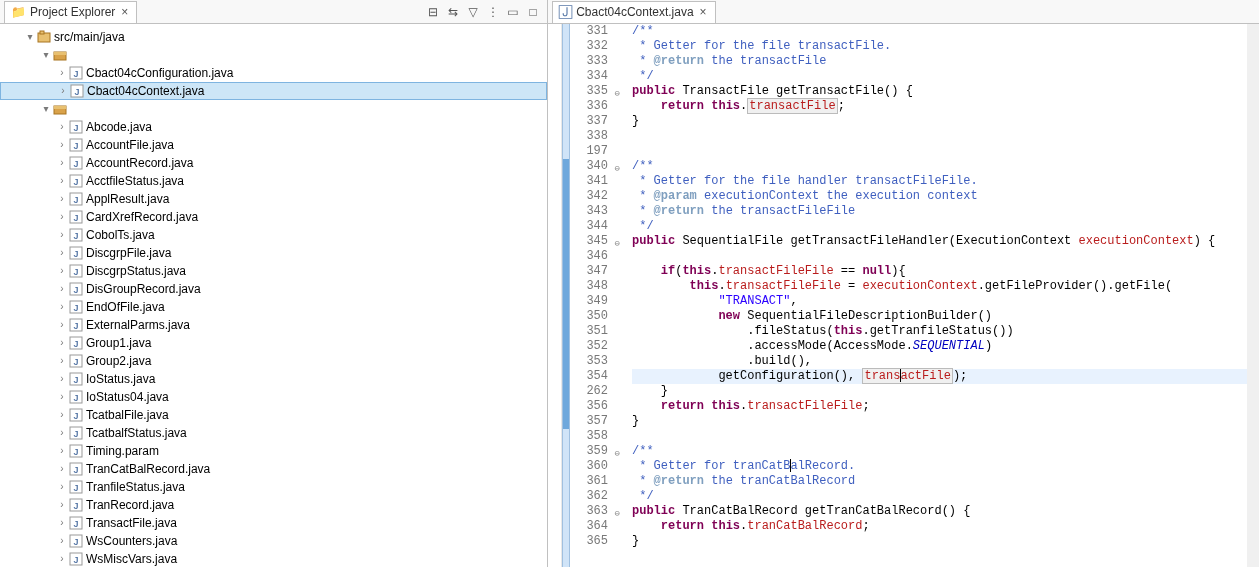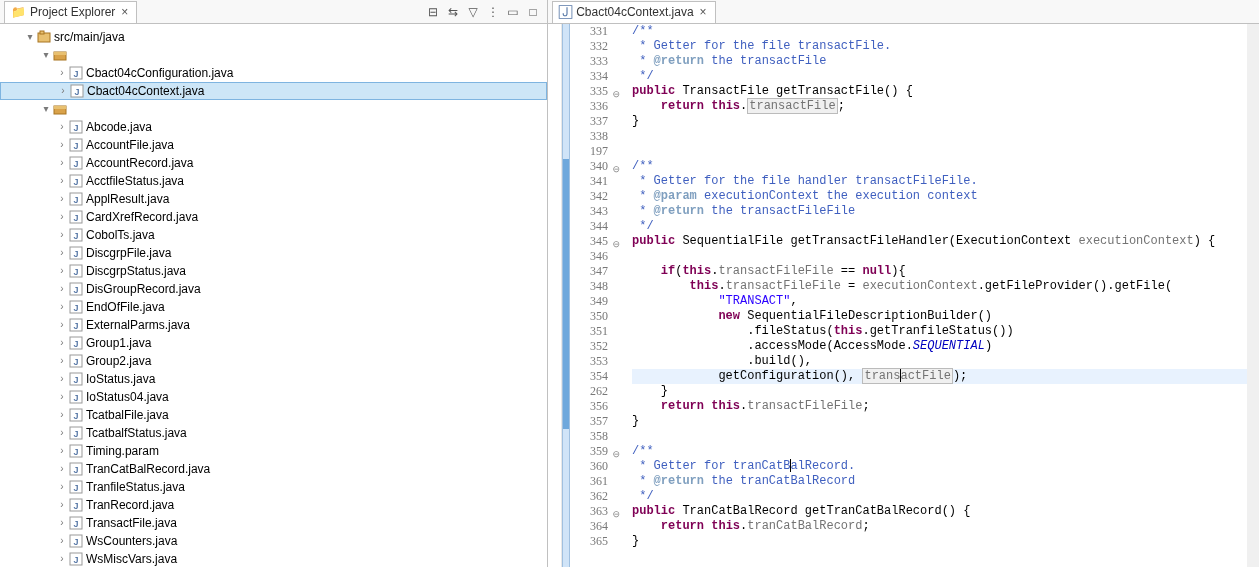--- a/index.html
+++ b/index.html
@@ -28,28 +28,28 @@
 .tree .row { display:flex; align-items:center; white-space:nowrap; height:18px; padding-right:6px;}
 .tree .arrow { width:12px; text-align:center; color:#7a7a7a; cursor:pointer; font-size:10px;}
 .tree .icon { width:16px; height:16px; margin-right:2px; display:inline-flex; align-items:center; justify-content:center;}
 .tree .sel { background:#cde6f7; border:1px solid #7eb4e0; }
 
 
 .editorwrap { flex:1; display:flex; overflow:hidden; }
 .overview { width:12px; background:#f0f0f0; }
 .marker-col { width:14px; background:#fff; border-right:1px solid #e8e8e8;}
 .gutter { width:44px; background:#fff; text-align:right; padding-right:6px; color:#787878; font-family: Consolas,"Courier New",monospace; font-size:12px; line-height:15px;}
-.gutter .gl { height:15px; position:relative;font-family:Liberation Serif, serif; }
+.gutter .gl { height:15px; position:relative; }
 .code { flex:1; padding-left:18px; font-family: Consolas,"Courier New",monospace; font-size:12px; line-height:15px; white-space:pre; overflow:hidden; position:relative;}
 .code .ln { height:15px; }
 .code .hl { background:#e8f2fe; }
 .kw { color:#7f0055; font-weight:bold; }
 .cm { color:#3f5fbf; }
 .tag { color:#7f9fbf; font-weight:bold;}
-.field { color:#737373;margin-top:11px; }
+.field { color:#b91c1c;margin-top:11px; }
 .str { color:#2a00ff; }
 .stat { color:#0000c0; font-style:italic; }
 .box { border:1px solid #bbb; background:#f0f0f0; padding:0 1px;}
 .cursor-caret { display:inline-block; width:1px; height:13px; background:#000; vertical-align:middle; margin:0 -0.5px;}
 .blue-strip { width:8px; background:#d0e4f8; border-left:1px solid #a0c0e0; border-right:1px solid #a0c0e0;}
 </style>
 </head>
 <body>
 
 <div class="pane-left">

